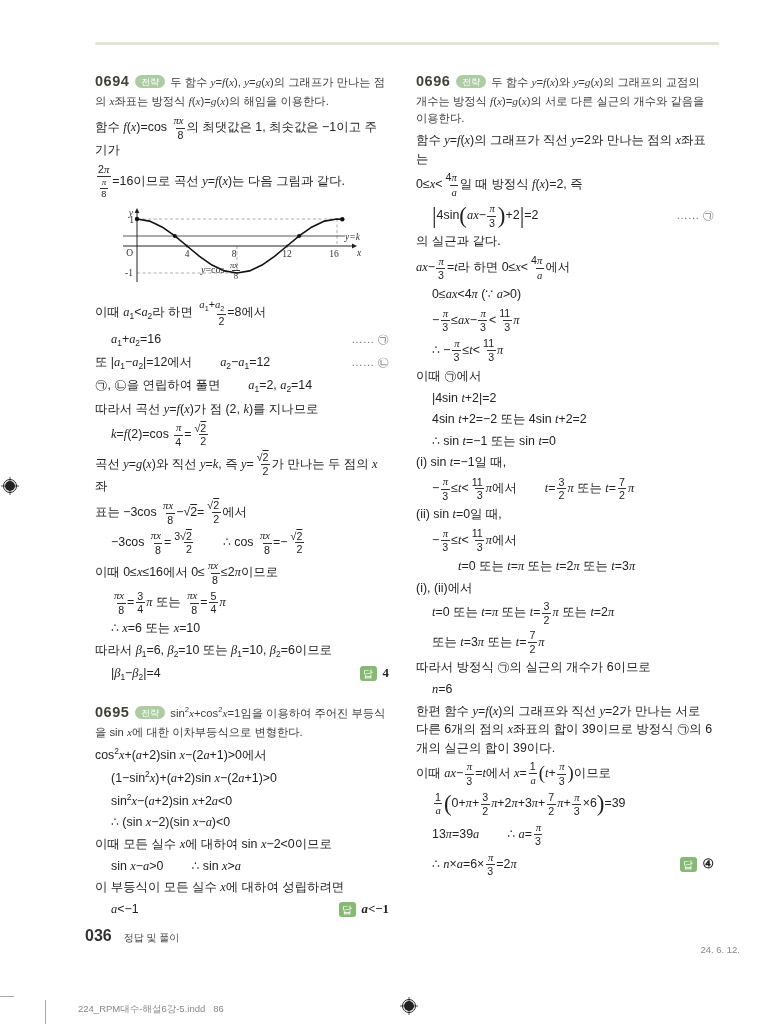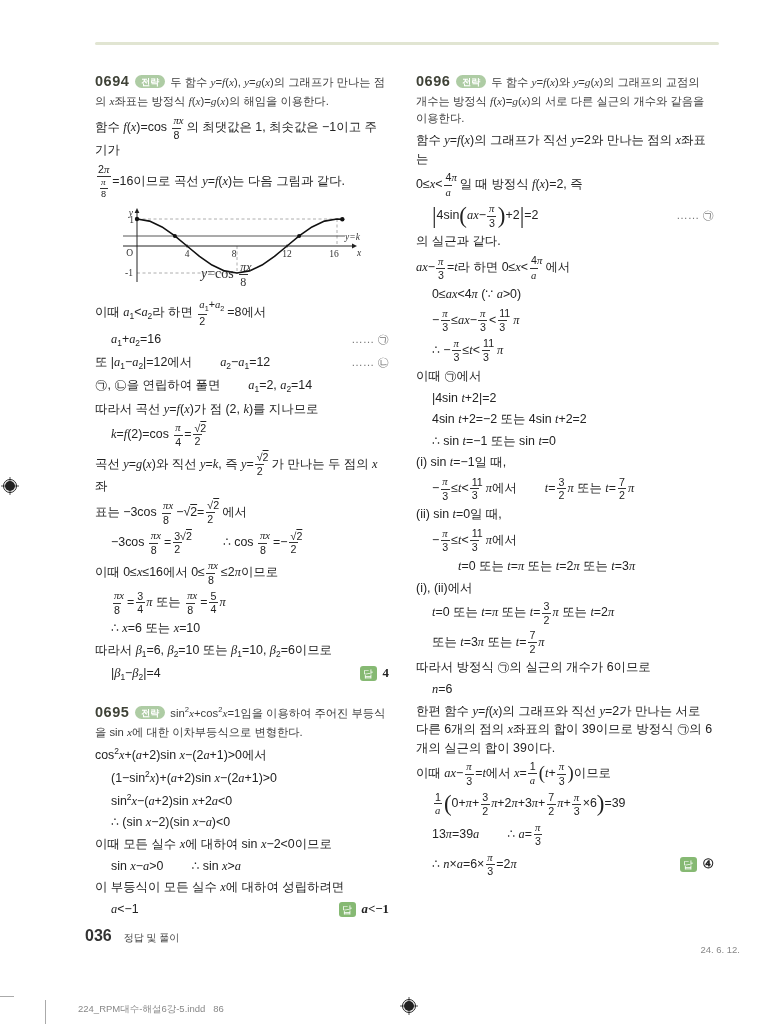--- a/index.html
+++ b/index.html
@@ -6,43 +6,43 @@
   #page{position:relative;width:758px;height:1024px;background:#fff;overflow:hidden;
         font-family:"Liberation Sans",sans-serif;color:#222;}
   .toprule{position:absolute;left:95px;top:42px;width:624px;height:3px;background:#e1e5d2;border-radius:2px;}
   .col{position:absolute;top:60px;}
   #col-left{left:95px;width:294px;}
   #col-right{left:416px;width:298px;}
   .problem{margin-bottom:16px;}
   .phead{font-size:11.3px;line-height:1.5;color:#3c3c3c;margin-bottom:4px;}
   .pnum{font-size:14.5px;font-weight:700;color:#3f4237;letter-spacing:.5px;margin-right:3px;}
   .stratbadge{background:#aecca4;color:#fff;border-radius:8px;font-size:9px;padding:1.5px 6px;
-              margin:0 5px 0 3px;vertical-align:2px;white-space:nowrap;font-weight:bold;}
+              margin:0 5px 0 3px;vertical-align:2px;white-space:nowrap;}
   .line{margin:3px 0;font-size:12.4px;line-height:1.5;min-height:17px;}
   .line.flex{display:flex;align-items:baseline;}
   .eq{padding-left:16px;gap:8px;}
   .eq2{padding-left:42px;}
   .tag{margin-left:auto;color:#777;font-size:11.5px;white-space:nowrap;padding-left:8px;}
   .answrap{margin-left:auto;display:inline-flex;align-items:center;padding-left:8px;}
   .ansbadge{background:#86b973;color:#fff;font-size:10px;padding:1px 3.5px;border-radius:3px;margin-right:6px;line-height:1.3;}
   .ansval{font-family:"Liberation Serif",serif;font-weight:bold;font-size:12.8px;color:#222;}
   i{font-family:"Liberation Serif",serif;font-style:italic;}
   sub,sup{font-size:68%;}
-  .fr{display:inline-flex;flex-direction:column;align-items:flex-start;vertical-align:middle;
+  .fr{display:inline-flex;flex-direction:column;align-items:flex-end;vertical-align:middle;
       font-size:.86em;line-height:1.18;margin:0 1.5px;text-align:center;}
   .fr .d{border-top:1px solid #333;padding:0 1.5px;}
   .fr .n{padding:0 1.5px;}
   .sq{text-decoration:overline;}
   .sp{display:inline-block;width:28px;}
   .bg{font-size:1.5em;line-height:0;vertical-align:-.13em;font-family:"Liberation Serif",serif;font-weight:300;}
   .bg2{font-size:1.85em;line-height:0;vertical-align:-.16em;font-family:"Liberation Serif",serif;font-weight:200;}
   .fig{position:relative;width:262px;height:88px;margin:6px 0 4px 12px;}
   .sv{font-family:"Liberation Serif",serif;font-size:9.5px;fill:#333;}
   .svit{font-style:italic;}
-  .clabel{position:absolute;left:94px;top:54px;font-size:14px;font-family:"Liberation Serif",serif;color:#333;}
+  .clabel{position:absolute;left:94px;top:54px;font-size:10px;font-family:"Liberation Serif",serif;color:#333;}
   .pagefoot{position:absolute;left:85px;top:927px;}
   .pfnum{font-size:16px;font-weight:700;color:#333;}
   .pflabel{font-size:10px;color:#444;margin-left:12px;}
   .imprint{position:absolute;left:78px;top:1003px;font-size:9.5px;color:#888;}
   .pdate{position:absolute;right:18px;top:944px;font-size:9.5px;color:#888;}
   .regmark{position:absolute;}
   .croph{position:absolute;left:0;top:996px;width:14px;height:1px;background:#aaa;}
   .cropv{position:absolute;left:45px;top:1000px;width:1px;height:24px;background:#aaa;}
 </style>
 </head>

